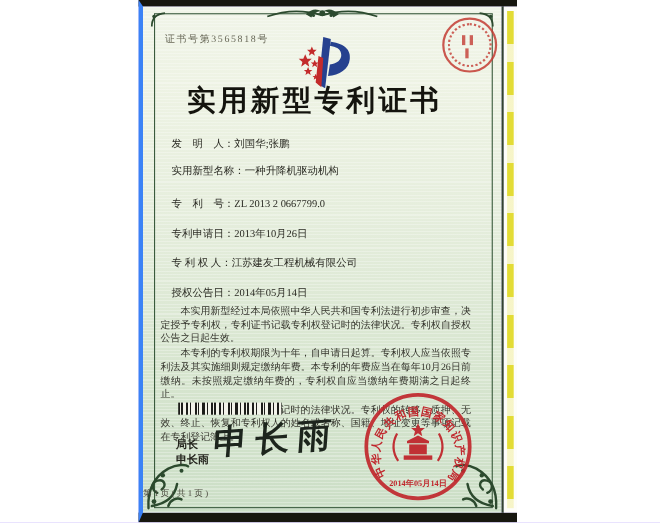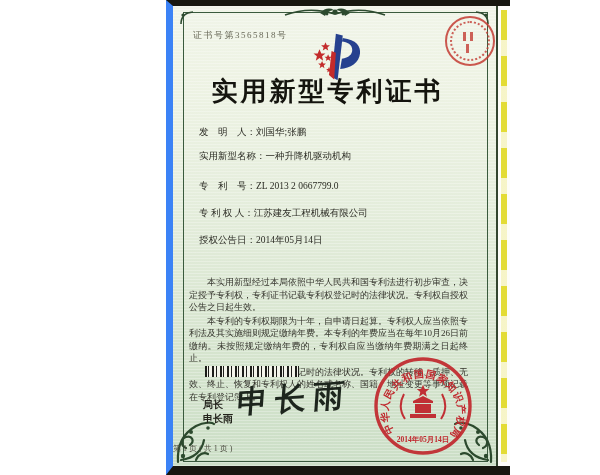--- a/index.html
+++ b/index.html
@@ -1,21 +1,21 @@
 <!DOCTYPE html>
 <html><head>
 <meta charset="utf-8">
 <style>
   html,body{margin:0;padding:0;}
   #screen{position:relative;width:600px;height:475px;background:#ffffff;overflow:hidden;
           font-family:"Liberation Serif",serif;}
   
   .photo{position:absolute;left:126px;top:0;width:344px;height:475px;box-sizing:border-box;
          border-top:6px solid #17170f;border-bottom:9px solid #17170f;
-         border-left:7px solid #3b82f6;background:#c4b5fd;margin-left:40px;}
+         border-left:4px solid #3b82f6;background:#c4b5fd;}
   .paper{position:absolute;left:0;top:0;right:14px;bottom:0;
          background:linear-gradient(180deg,#f0f4e8 0%,#eef3e4 15%,#e6eedd 40%,#d7e5cf 72%,#cbdec6 100%);}
   .paper::after{content:"";position:absolute;inset:0;pointer-events:none;
          background:repeating-linear-gradient(180deg,rgba(255,255,255,.28) 0 1px,transparent 1px 3px);}
   .edge-line{position:absolute;top:0;bottom:0;right:12px;width:2px;background:#33452f;}
   .edge-strip{position:absolute;top:0;bottom:0;right:0;width:12px;background:#fdfdf9;}
   .edge-strip .dashes{position:absolute;top:4px;bottom:4px;left:3px;width:6px;
          background:repeating-linear-gradient(180deg,#e3dc35 0 30px,rgba(227,220,53,.25) 30px 46px);}
   
   .frame{position:absolute;left:10px;right:8px;top:6px;bottom:4px;border:1px solid #3a5a3d;z-index:1;}
@@ -146,20 +146,23 @@
         <div class="field-row">
           <span>发　明　人：</span><span>刘国华;张鹏</span>
         </div>
         <div class="field-row">
           <span>实用新型名称：</span><span>一种升降机驱动机构</span>
         </div>
         <div class="field-row">
           <span>专　利　号：</span><span>ZL 2013 2 0667799.0</span>
         </div>
         <div class="field-row">
+          <span>专利申请日：</span><span>2013年10月26日</span>
+        </div>
+        <div class="field-row">
           <span>专 利 权 人：</span><span>江苏建友工程机械有限公司</span>
         </div>
         <div class="field-row">
           <span>授权公告日：</span><span>2014年05月14日</span>
         </div>
       </div>
 
       <div class="paras">
         <p>本实用新型经过本局依照中华人民共和国专利法进行初步审查，决定授予专利权，专利证书记载专利权登记时的法律状况。专利权自授权公告之日起生效。</p>
         <p>本专利的专利权期限为十年，自申请日起算。专利权人应当依照专利法及其实施细则规定缴纳年费。本专利的年费应当在每年10月26日前缴纳。未按照规定缴纳年费的，专利权自应当缴纳年费期满之日起终止。</p>

